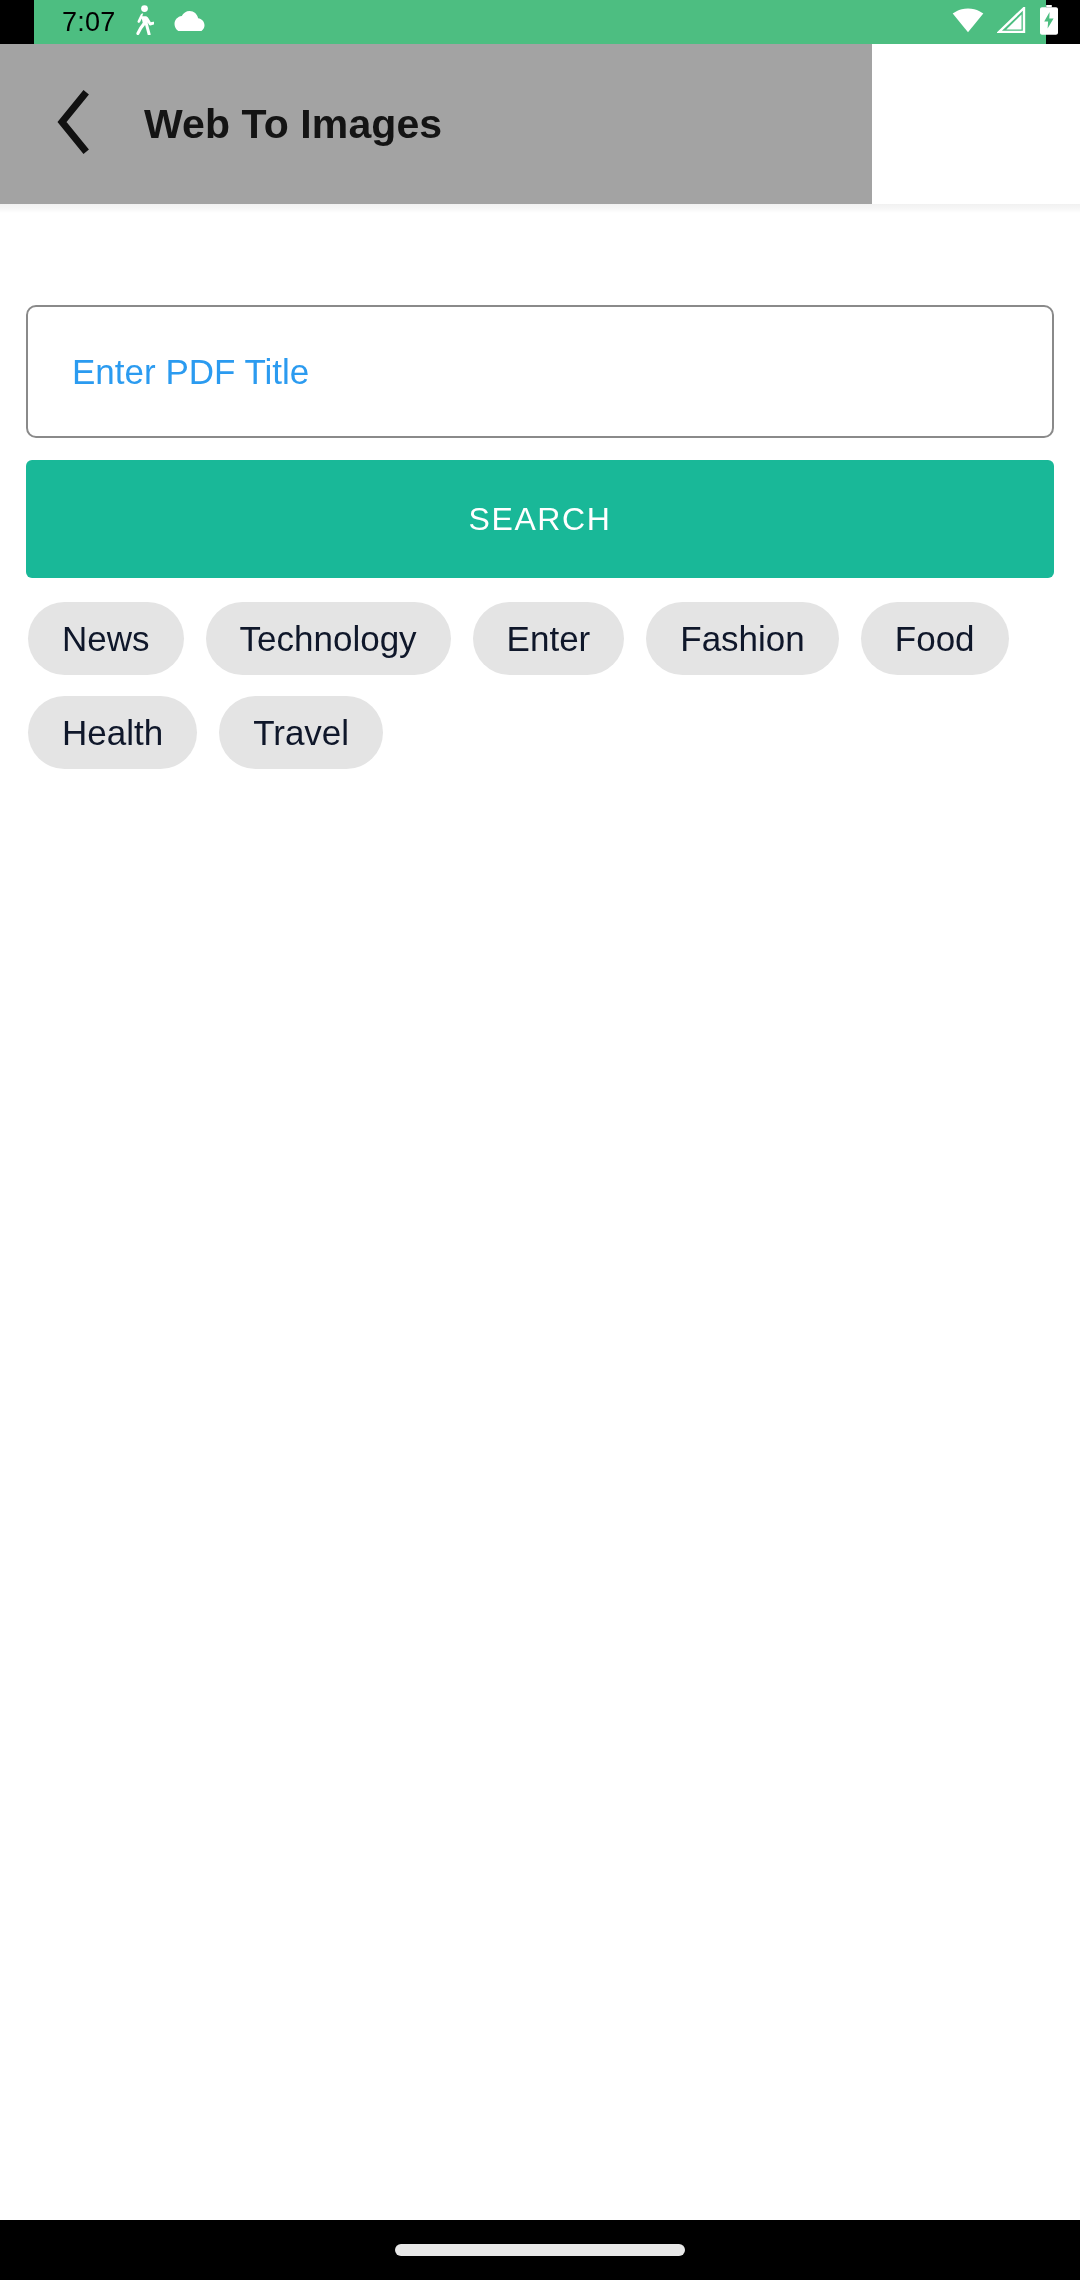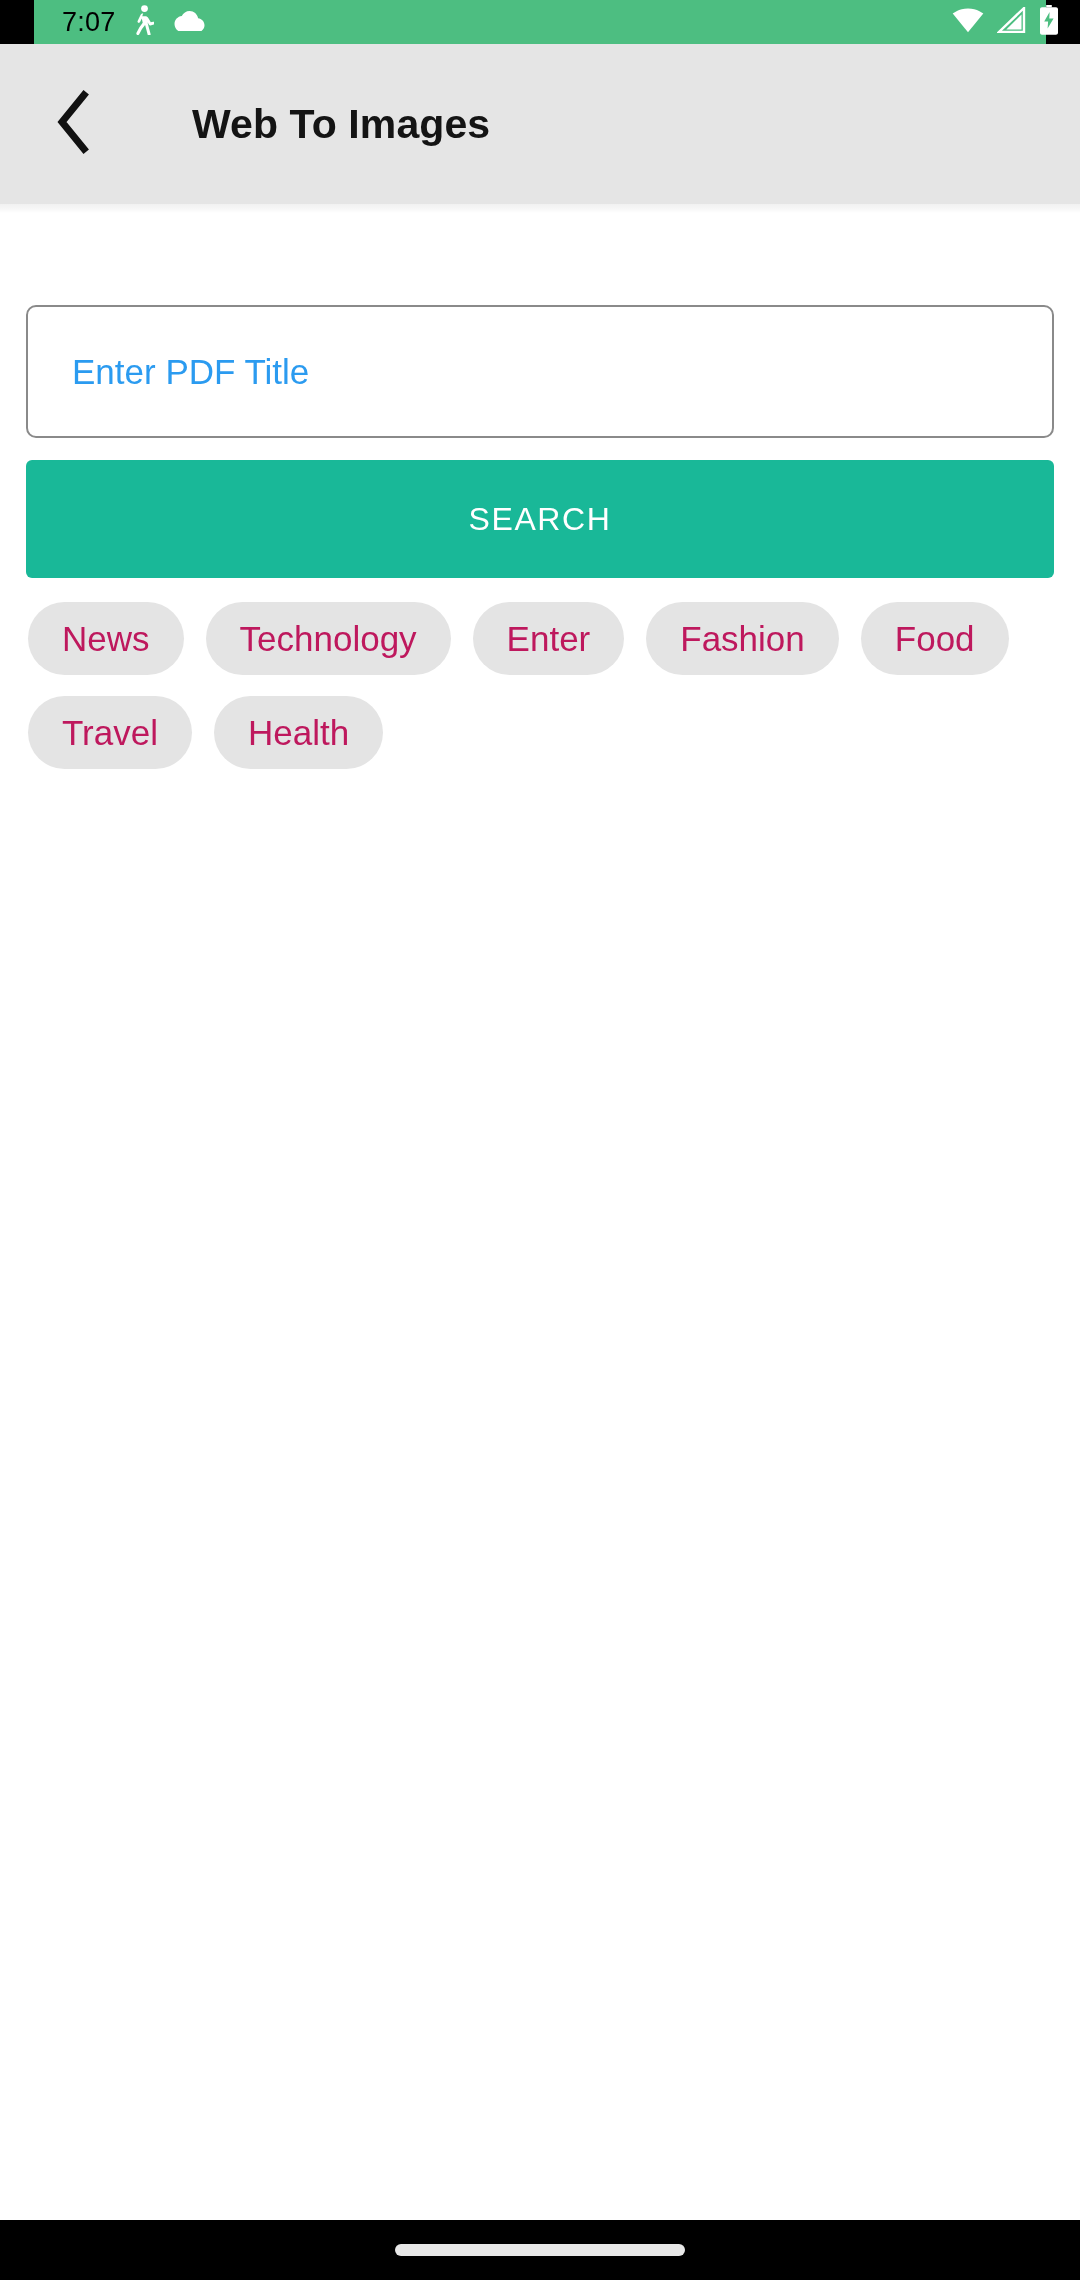--- a/index.html
+++ b/index.html
@@ -24,22 +24,22 @@
   }
   .statusbar .corner-l { left:0; border-top-right-radius:0; }
   .statusbar .corner-r { right:0; }
   .sb-left { display:flex; align-items:center; gap:17px; flex:1; z-index:2; }
   .sb-time { font-size:27px; letter-spacing:.2px; line-height:1; font-weight:400; }
   .sb-right { display:flex; align-items:center; gap:13px; z-index:2; }
   .ic { display:block; }
 
   
   .appbar {
-    position:absolute; top:44px; left:0; width:1080px; height:160px;
-    background:#e5e5e5; display:flex; align-items:center;gap:48px;
+    position:absolute; top:44px; left:0; width:872px; height:160px;
+    background:#a3a3a3; display:flex; align-items:center;
   }
   .back-btn {
     width:96px; height:96px; margin-left:26px;
     display:flex; align-items:center; justify-content:center;
     cursor:pointer;
   }
   .page-title {
     font-size:41px; font-weight:700; color:#141414;
     margin-left:22px; letter-spacing:.1px;
   }
@@ -77,21 +77,21 @@
     display:flex; flex-wrap:wrap; align-items:flex-start;
     width:1024px;
   }
   .chip {
     height:73px; padding:0 34px;
     background:#e4e4e4; border-radius:37px;
     display:inline-flex; align-items:center; justify-content:center;
     margin:0 22px 21px 0;
     cursor:pointer;
   }
-  .chip span { font-size:35px; color:#be185d; line-height:1; }
+  .chip span { font-size:35px; color:#0f172a; line-height:1; }
 
   
   .navbar {
     position:absolute; bottom:0; left:0; width:1080px; height:60px;
     background:#000000; display:flex; align-items:center; justify-content:center;
   }
   .home-indicator {
     width:290px; height:12px; border-radius:6px; background:#e8e8e8;
   }
 </style>
@@ -175,24 +175,24 @@
       <div class="chip">
         <span>Enter</span>
       </div>
       <div class="chip">
         <span>Fashion</span>
       </div>
       <div class="chip">
         <span>Food</span>
       </div>
       <div class="chip">
+        <span>Health</span>
+      </div>
+      <div class="chip">
         <span>Travel</span>
-      </div>
-      <div class="chip">
-        <span>Health</span>
       </div>
     </div>
 
   </div>
 
   <div class="navbar">
     <div class="home-indicator"></div>
   </div>
 
 </div>

